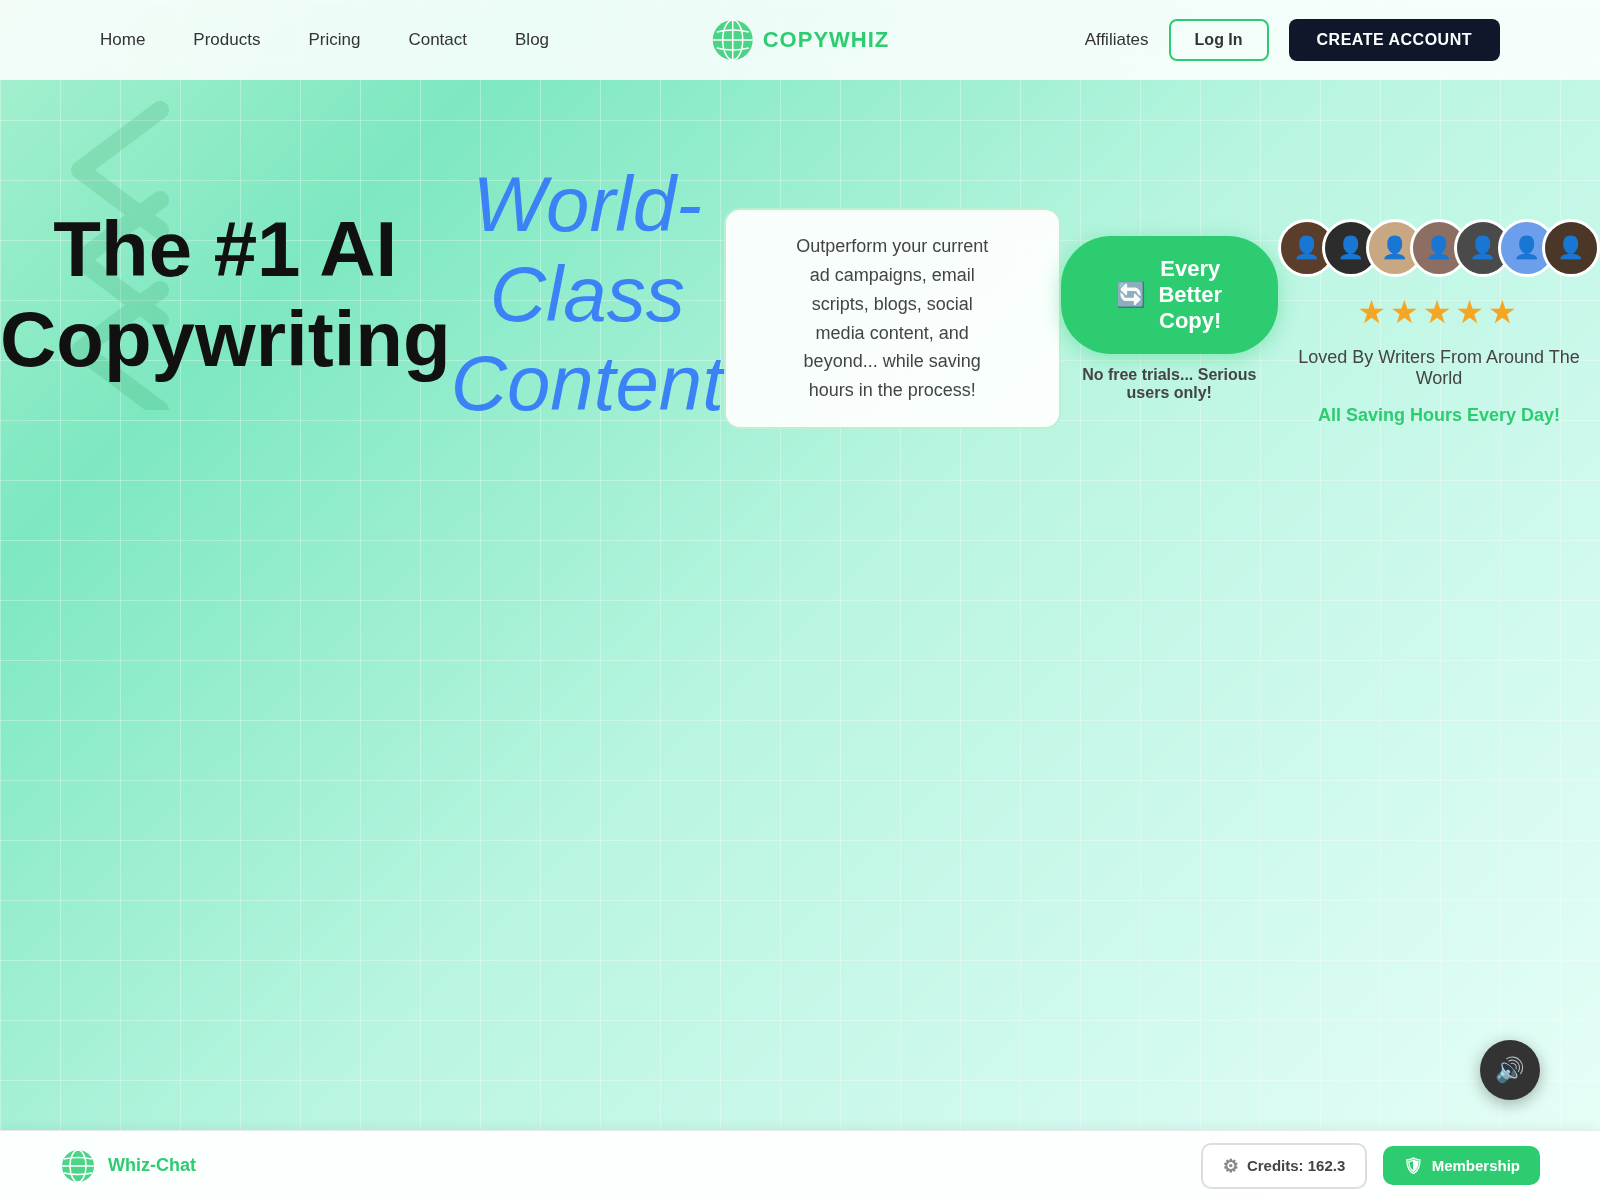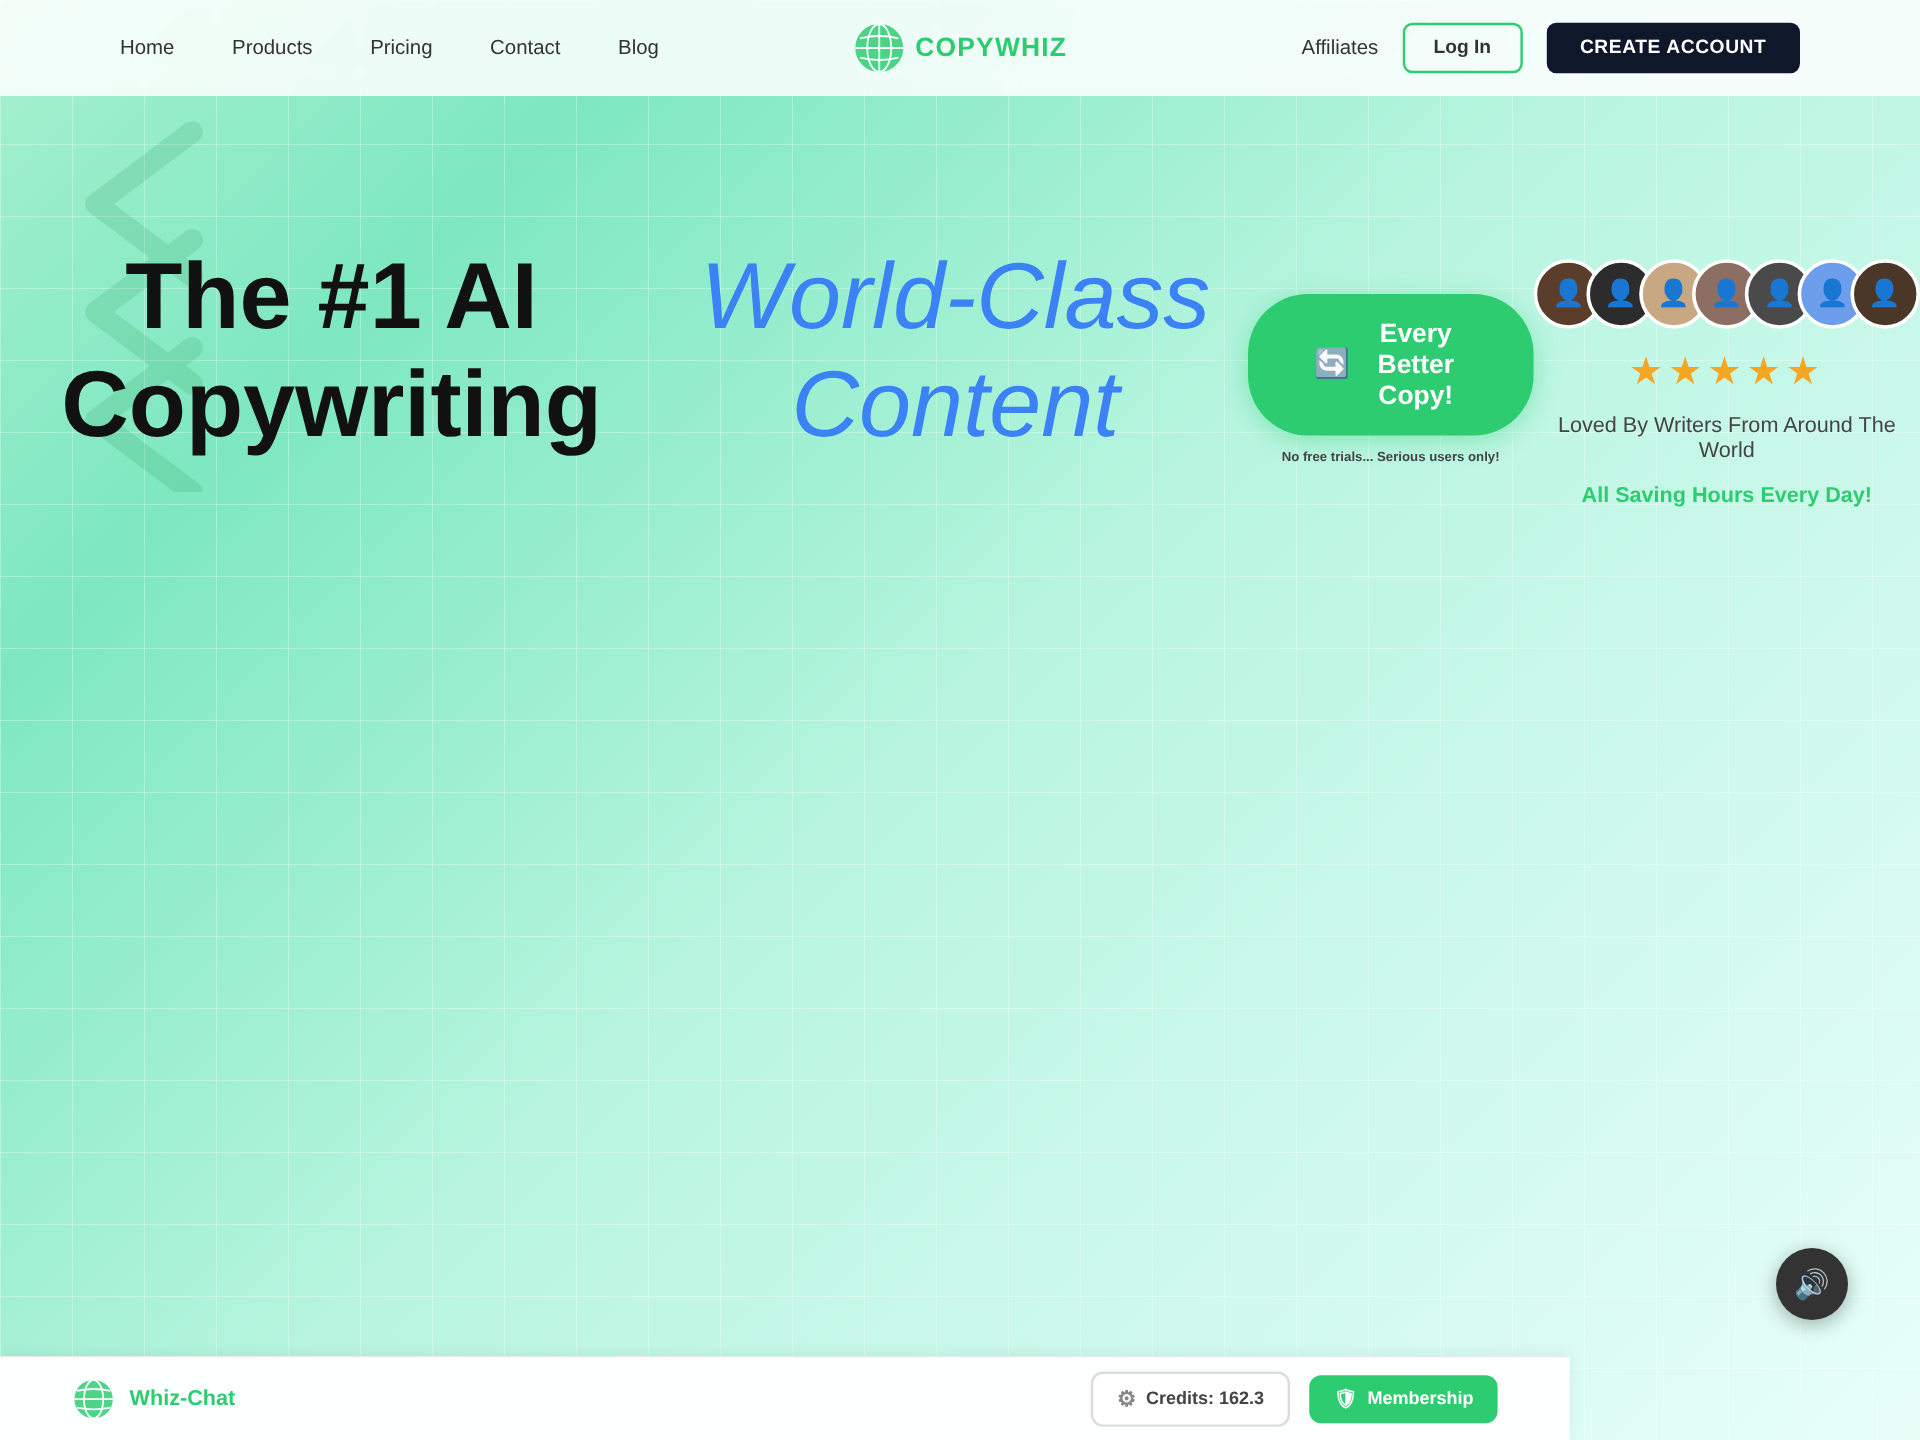--- a/index.html
+++ b/index.html
@@ -165,21 +165,21 @@
       color: #fff;
       cursor: pointer;
       box-shadow: 0 4px 20px rgba(46,204,113,0.4);
     }
 
     .cta-icon {
       font-size: 24px;
     }
 
     .cta-note {
-      font-size: 11px;
+      font-size: 16px;
       font-weight: 700;
       color: #444;
     }
 
     
     .social-proof {
       margin-top: 56px;
       display: flex;
       flex-direction: column;
       align-items: center;
@@ -232,21 +232,21 @@
       color: #2ecc71;
       font-weight: 700;
     }
 
     
     .bottom-bar {
       position: fixed;
       bottom: 0;
       left: 0;
       right: 0;
-      width: 1308px;
+      width: 1600px;
       height: 70px;
       background: rgba(255,255,255,0.95);
       border-top: 1px solid rgba(0,0,0,0.08);
       display: flex;
       align-items: center;
       justify-content: space-between;
       padding: 0 60px;
       z-index: 100;
       box-shadow: 0 -2px 12px rgba(0,0,0,0.06);
     }
@@ -381,20 +381,21 @@
     <button class="btn-create">CREATE ACCOUNT</button>
   </div>
 </nav>
 
 <section class="hero">
   <h1 class="hero-title">
     <span>The #1 AI Copywriting</span><br>
   </h1>
   <div class="hero-title-highlight">World-Class Content</div>
 
+  <div class="hero-subtitle-box">Outperform your current ad campaigns, email scripts, blogs, social media content, and beyond... while saving hours in the process!</div>
 
   <div class="cta-section">
     <button class="btn-cta">
       <span class="cta-icon">🔄</span>
       <span>Every Better Copy!</span>
     </button>
     <div class="cta-note">No free trials... Serious users only!</div>
   </div>
 
   <div class="social-proof">

